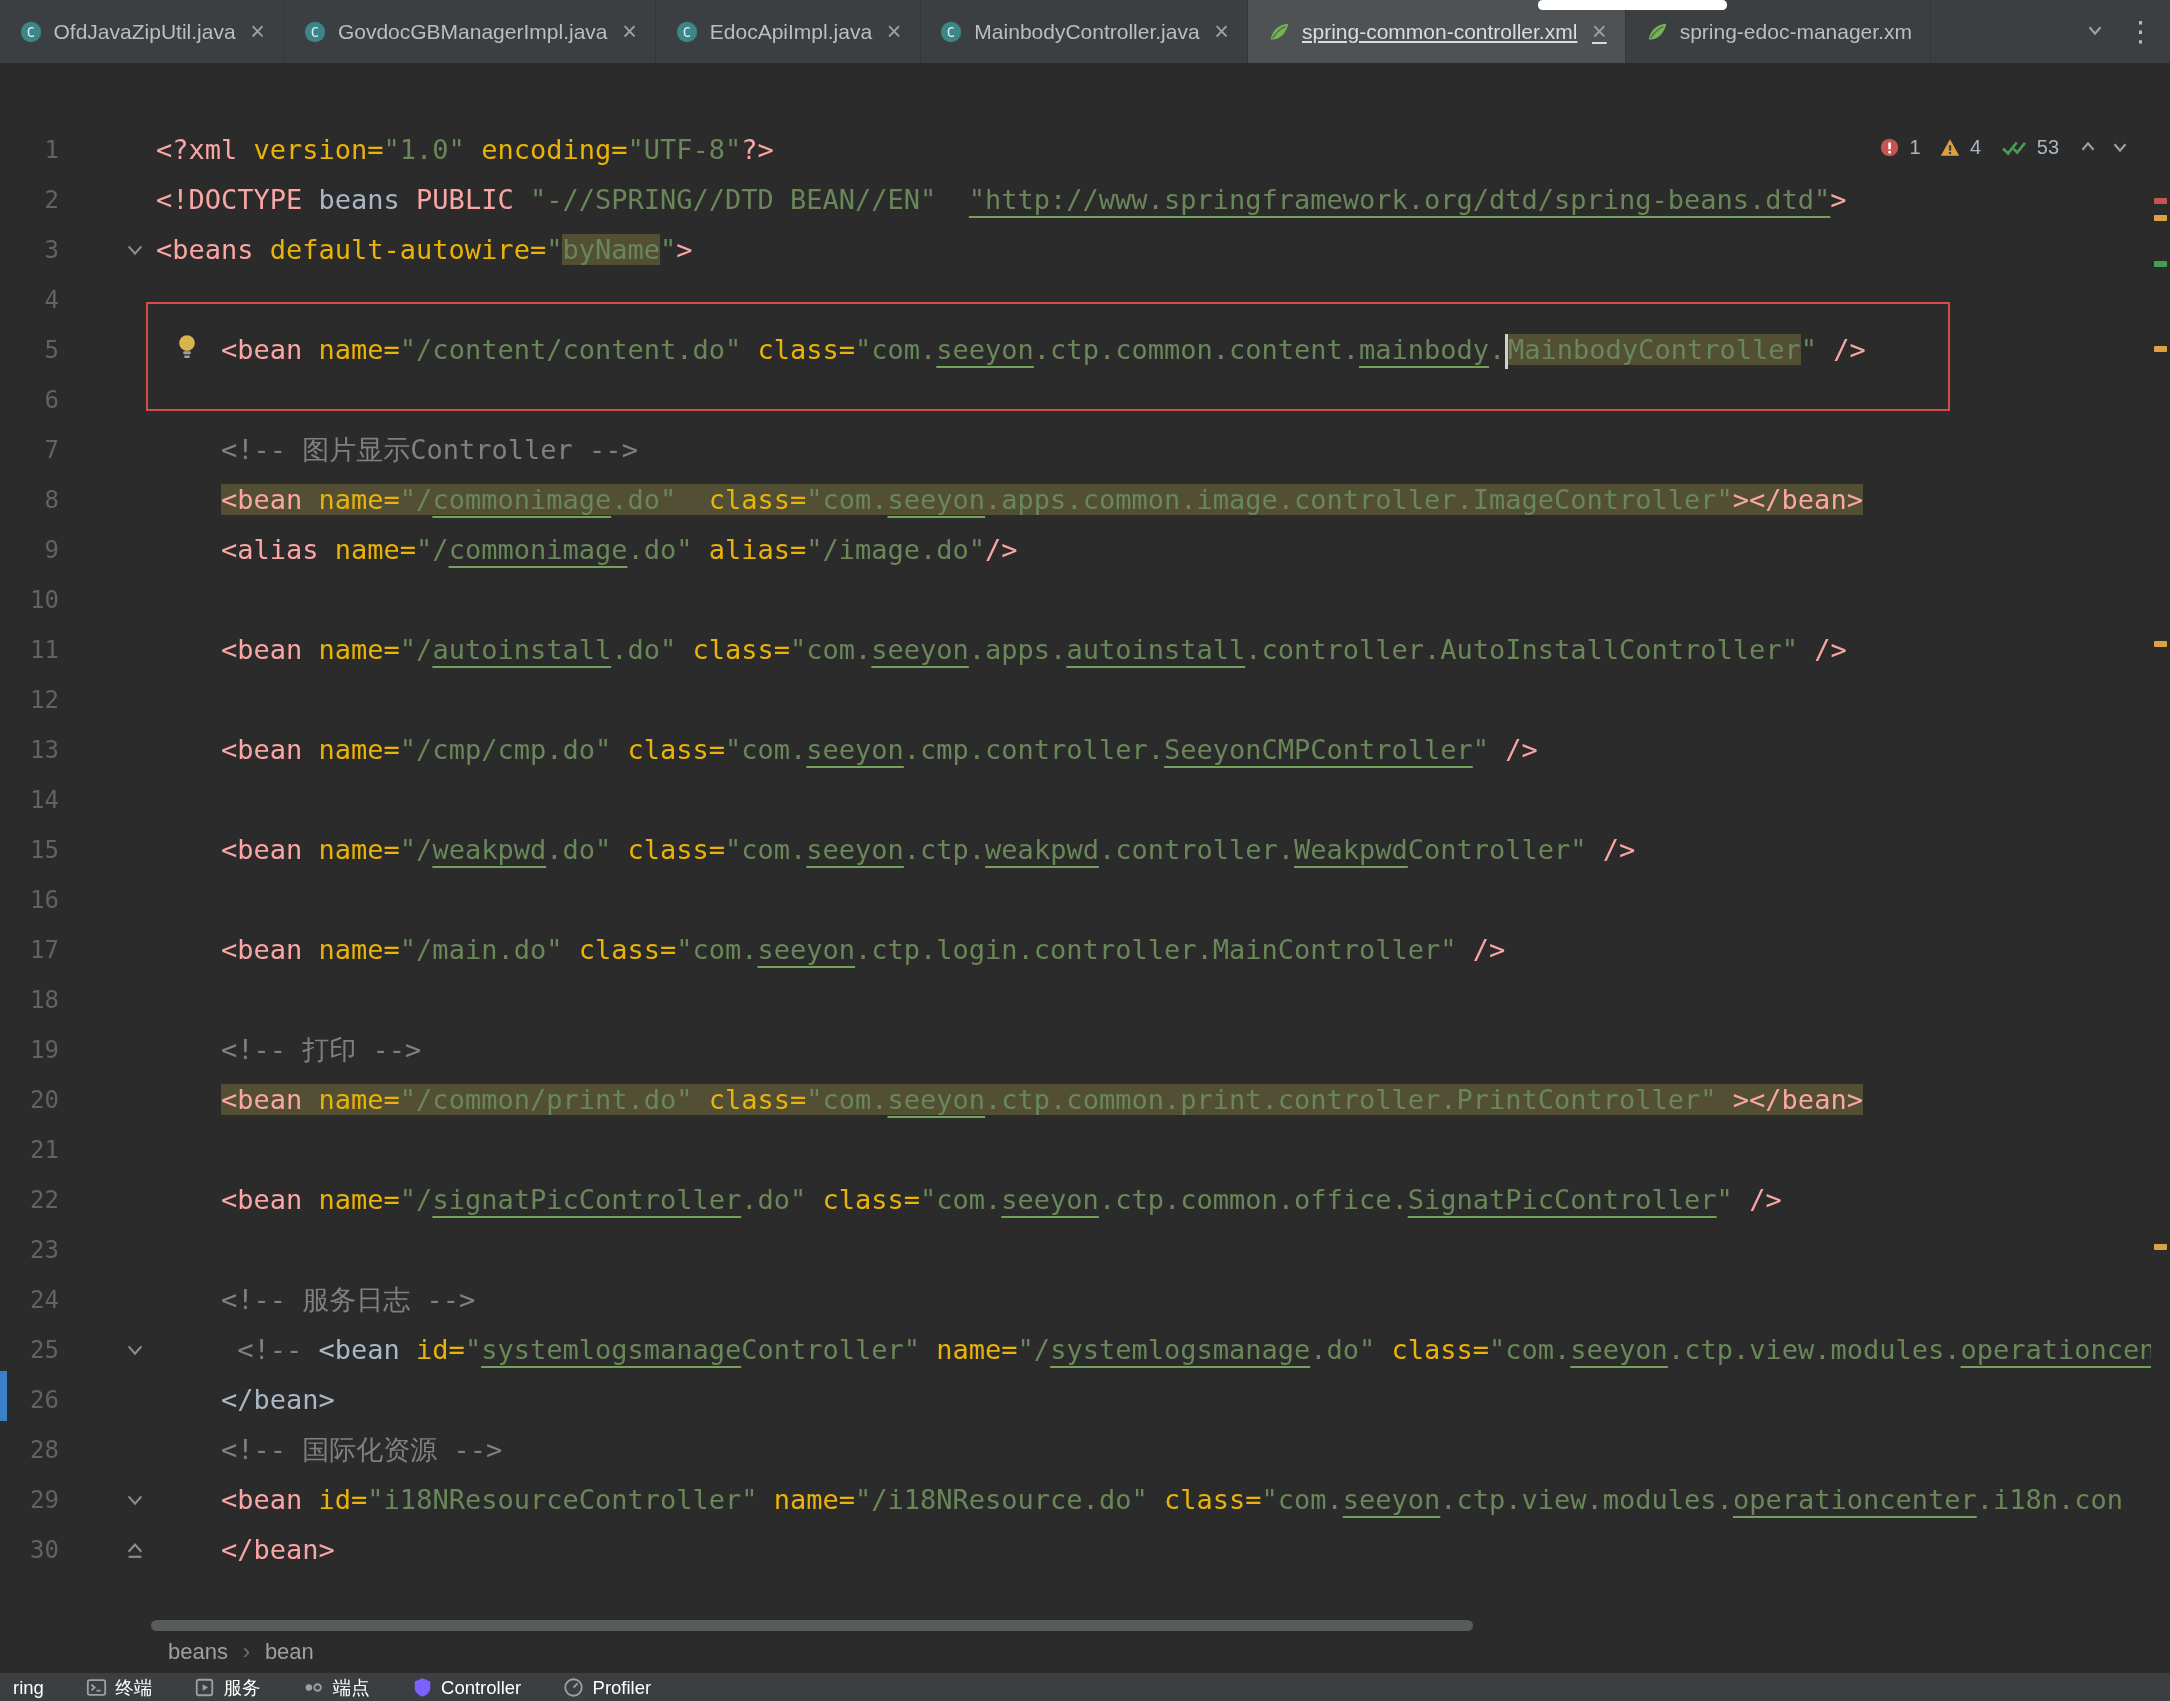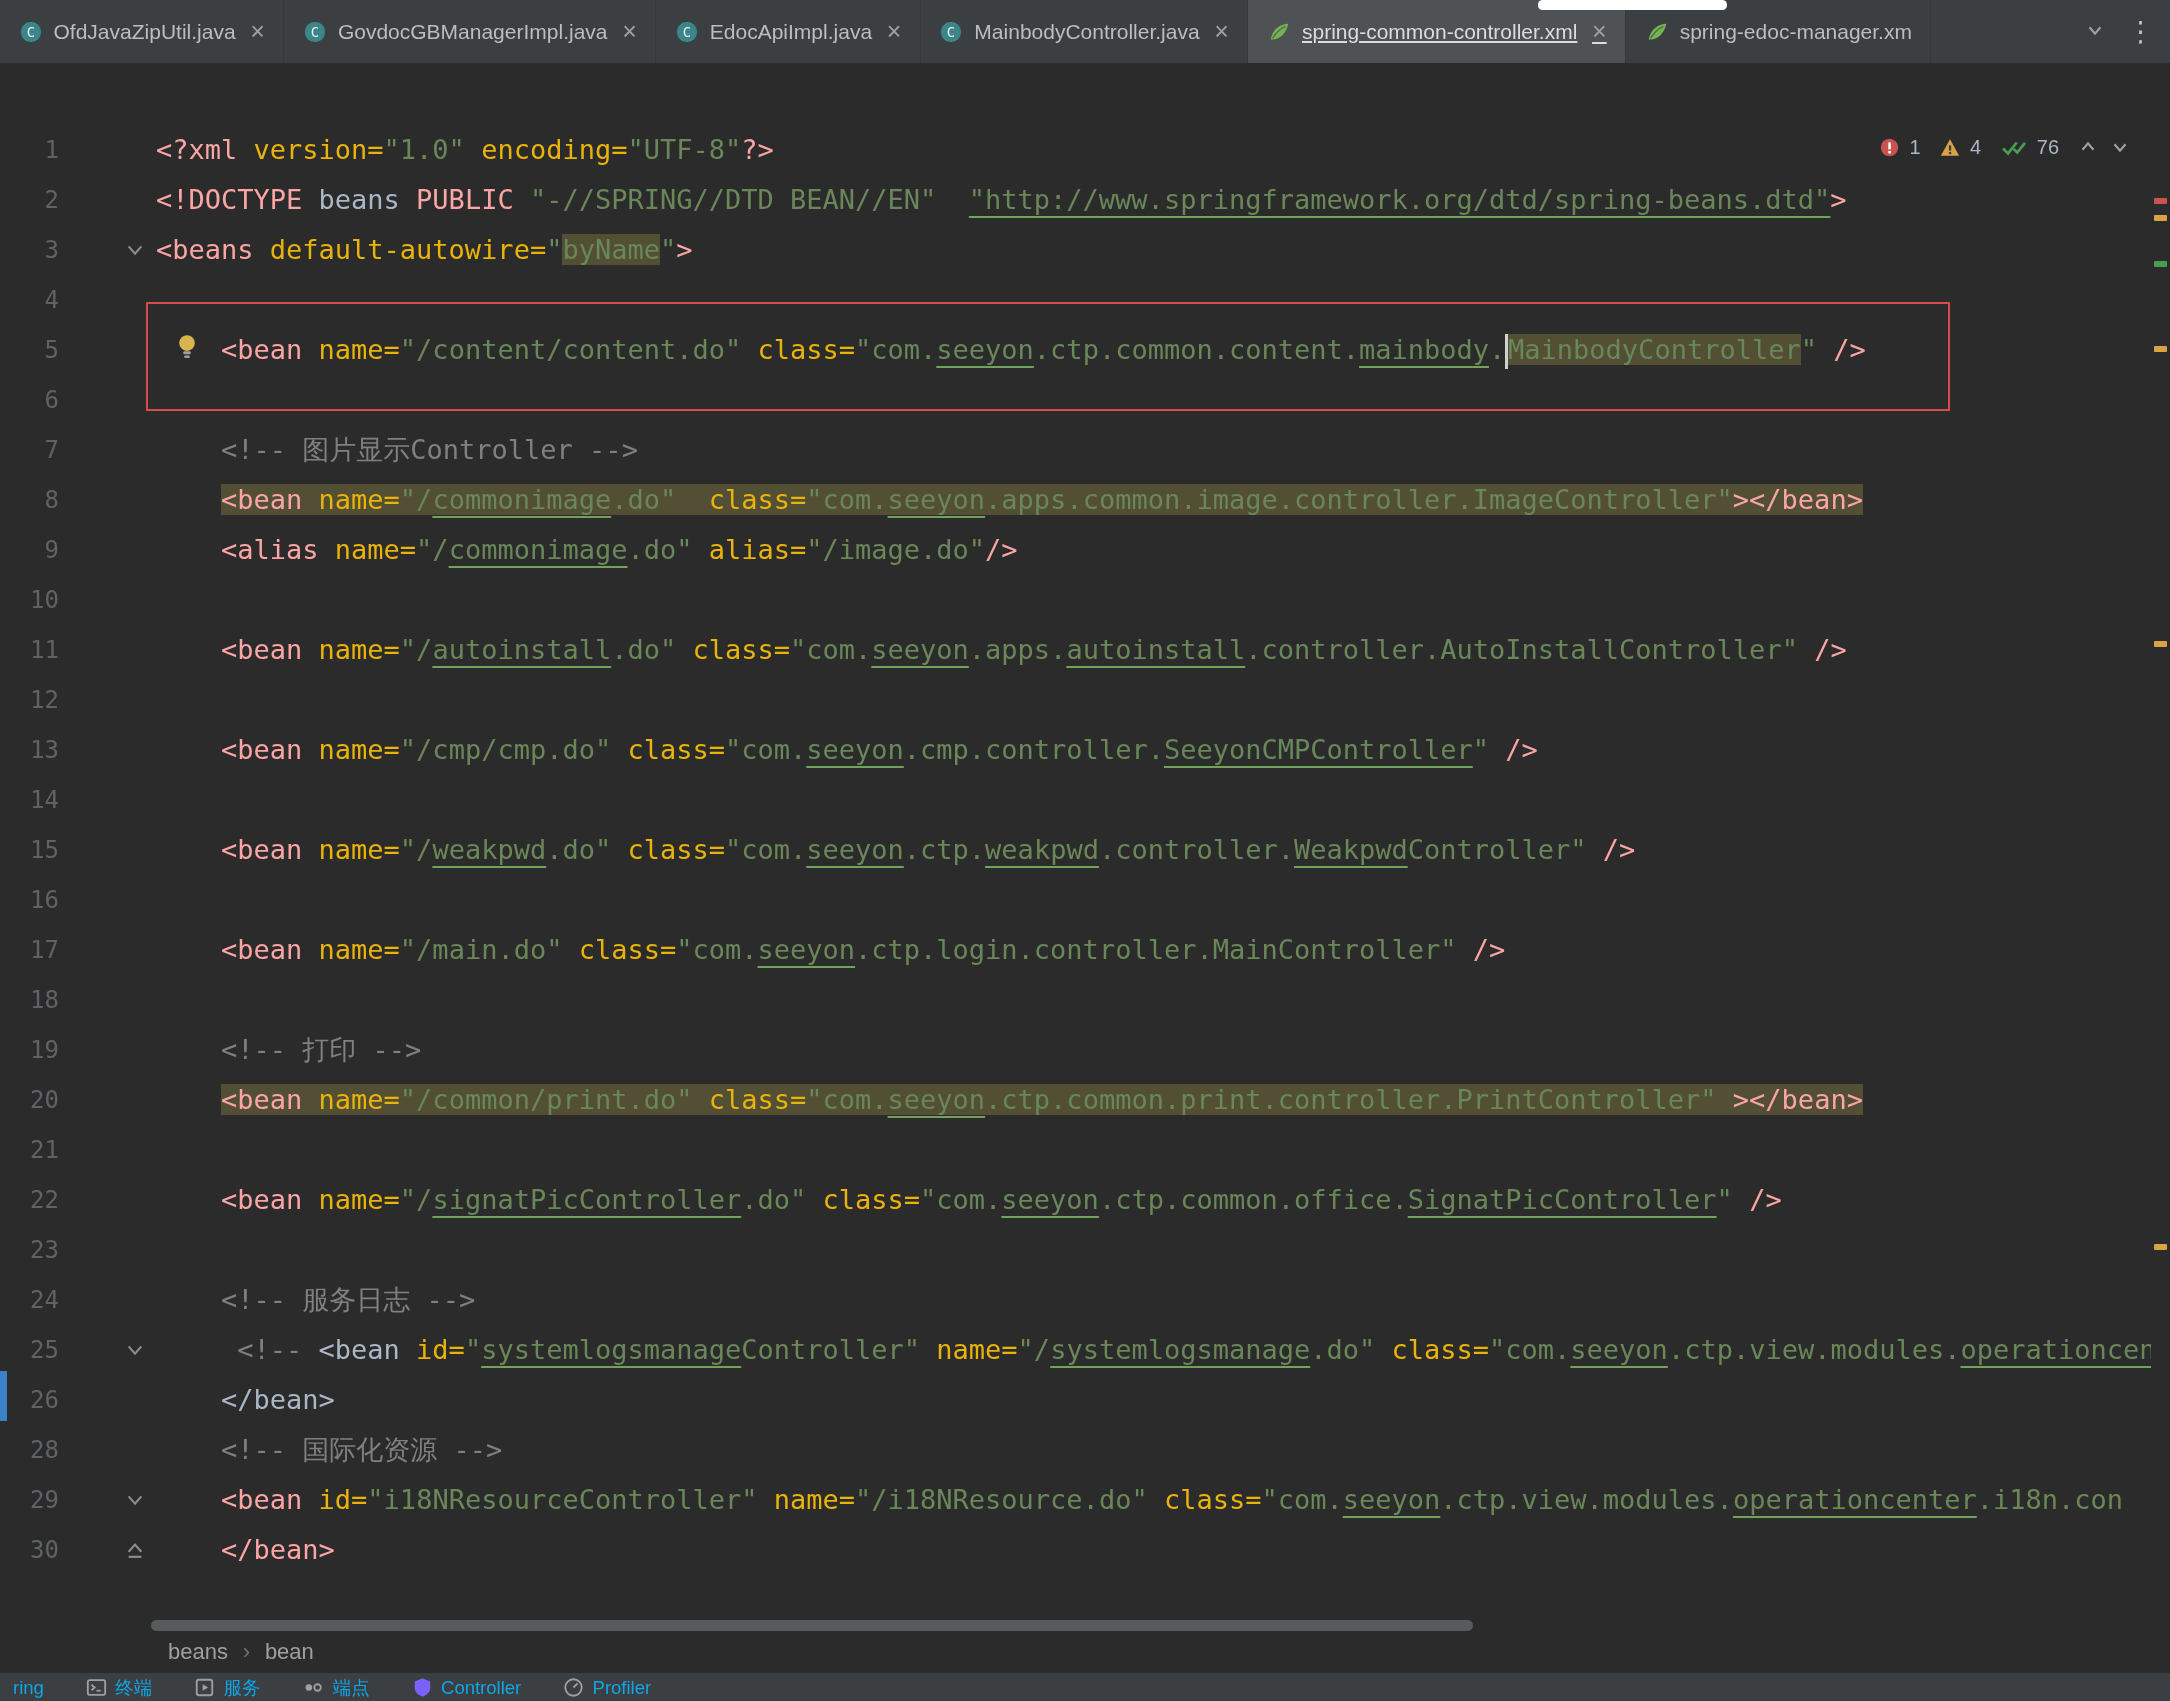--- a/index.html
+++ b/index.html
@@ -52,21 +52,21 @@
   .hscroll{position:absolute;left:151px;top:1508px;width:1322px;height:11px;border-radius:5.5px;
            background:rgba(164,170,172,0.38);}
   .bluebar{position:absolute;left:0;top:1259px;width:7.4px;height:50px;background:#3B81C8;}
 
   
   .crumbs{position:absolute;top:1631px;left:0;right:0;height:41px;display:flex;align-items:center;
           gap:14.8px;padding-left:168px;font-size:22px;color:#9DA0A2;background:#2B2B2B;}
   .crumb-sep{color:#6E7375;}
   .status{position:absolute;bottom:0;left:0;right:0;height:30px;background:#3C3F41;
           border-top:0.9px solid #2A2B2C;display:flex;align-items:center;gap:42px;
-          padding:0 13px;font-size:18.5px;color:#0ea5e9;box-sizing:border-box;}
+          padding:0 13px;font-size:18.5px;color:#ffffff;box-sizing:border-box;}
   .sitem{display:flex;align-items:center;gap:8.3px;white-space:nowrap;}
   .sitem [data-icon]{display:flex;}
   .tab [data-icon]{display:flex;}
 </style>
 </head>
 <body>
 
 <div class="app">
 
   <div class="tabbar">
@@ -204,21 +204,21 @@
             <rect x="10.8" y="16.4" width="2.5" height="2.4" fill="#3C3F41"></rect>
           </svg>
         </span>
       <span class="insp-num">4</span>
       <span data-icon="check">
           <svg width="28" height="21" viewBox="0 0 30 23">
             <polyline points="3,12.5 8.5,18 18,6" stroke="#499C54" stroke-width="3" fill="none"></polyline>
             <polyline points="14.5,13 18.5,17 27,6.5" stroke="#499C54" stroke-width="3" fill="none"></polyline>
           </svg>
         </span>
-      <span class="insp-num">76</span>
+      <span class="insp-num">53</span>
       <span data-icon="chevron-up">
           <svg width="22" height="22" viewBox="0 0 24 24">
             <polyline points="6,15 12,8 18,15" stroke="#9DA0A2" stroke-width="2.4" fill="none"></polyline>
           </svg>
         </span>
       <span data-icon="chevron-down">
           <svg width="22" height="22" viewBox="0 0 24 24">
             <polyline points="6,9 12,16 18,9" stroke="#9DA0A2" stroke-width="2.4" fill="none"></polyline>
           </svg>
         </span>

